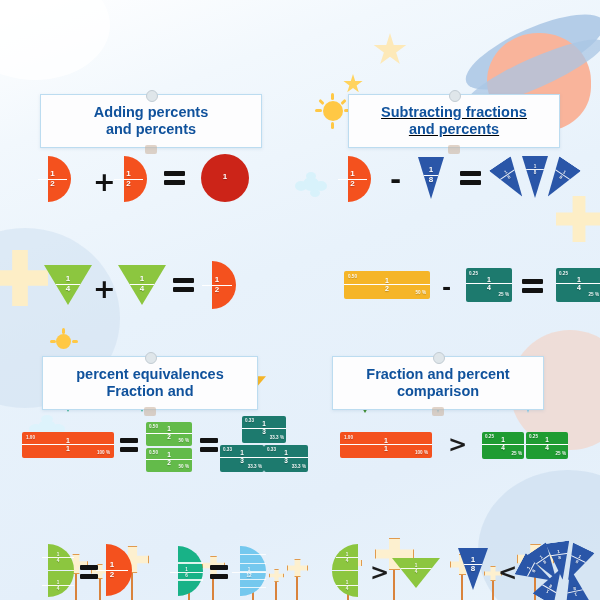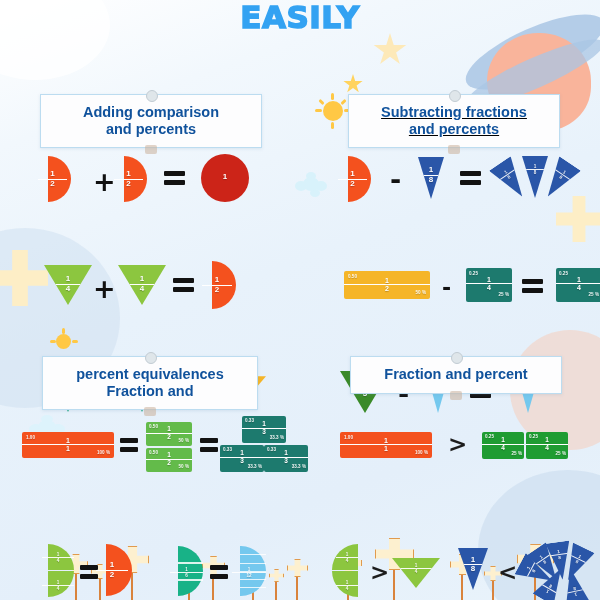--- a/index.html
+++ b/index.html
@@ -181,27 +181,26 @@
     <div class="stem" style="position:absolute;left:461px;top:24px;height:36px;"></div>
     <div class="flower" style="position:absolute;left:450px;top:14px;width:23px;height:19px;"></div>
     <div class="stem" style="position:absolute;left:492px;top:32px;height:28px;"></div>
     <div class="flower" style="position:absolute;left:484px;top:26px;width:16px;height:13px;"></div>
     <div class="stem" style="position:absolute;left:534px;top:18px;height:42px;"></div>
     <div class="flower" style="position:absolute;left:517px;top:4px;width:35px;height:28px;"></div>
   </div>
 </div>
 
 <div class="title">
-  <div>EASILY</div>
 </div>
 
 <div class="panel" style="left:40px;top:94px;width:222px;">
   <div class="panel-head">
     <div class="pin"></div>
-    <div>Adding comparison</div>
+    <div>Adding percents</div>
     <div>and percents</div>
     <div class="tape"></div>
   </div>
 </div>
 
 <div class="panel-body" style="position:absolute;left:36px;top:152px;width:240px;height:172px;">
 
   <div class="row" style="top:0;">
     <div class="shape half-r" style="left:12px;top:4px;width:23px;height:46px;background:#f4511e;">
       <div class="lbl frac" style="top:14px;left:-10px;right:4px;">
@@ -506,24 +505,25 @@
       </div>
       <div style="position:absolute;left:0;top:8px;width:100%;height:1.2px;background:#fff;opacity:.8;"></div>
       <div style="position:absolute;left:0;top:17px;width:100%;height:1.2px;background:#fff;opacity:.8;"></div>
       <div style="position:absolute;left:0;top:25px;width:100%;height:1.2px;background:#fff;opacity:.8;"></div>
       <div style="position:absolute;left:0;top:33px;width:100%;height:1.2px;background:#fff;opacity:.8;"></div>
       <div style="position:absolute;left:0;top:41px;width:100%;height:1.2px;background:#fff;opacity:.8;"></div>
     </div>
   </div>
 </div>
 
-<div class="panel" style="left:350px;top:356px;width:212px;">
+<div class="panel" style="left:332px;top:356px;width:212px;">
   <div class="panel-head">
     <div class="pin"></div>
     <div>Fraction and percent</div>
+    <div>comparison</div>
     <div class="tape"></div>
   </div>
 </div>
 
 <div class="panel-body" style="position:absolute;left:324px;top:414px;width:276px;height:136px;">
 
   <div class="row" style="top:0;height:62px;">
     <div class="shape rect" style="left:16px;top:18px;width:92px;height:26px;background:#f4511e;">
       <div class="lbl tiny" style="top:3px;left:4px;text-align:left;">1.00</div>
       <div class="lbl frac" style="top:5px;font-size:7px;line-height:7px;">

